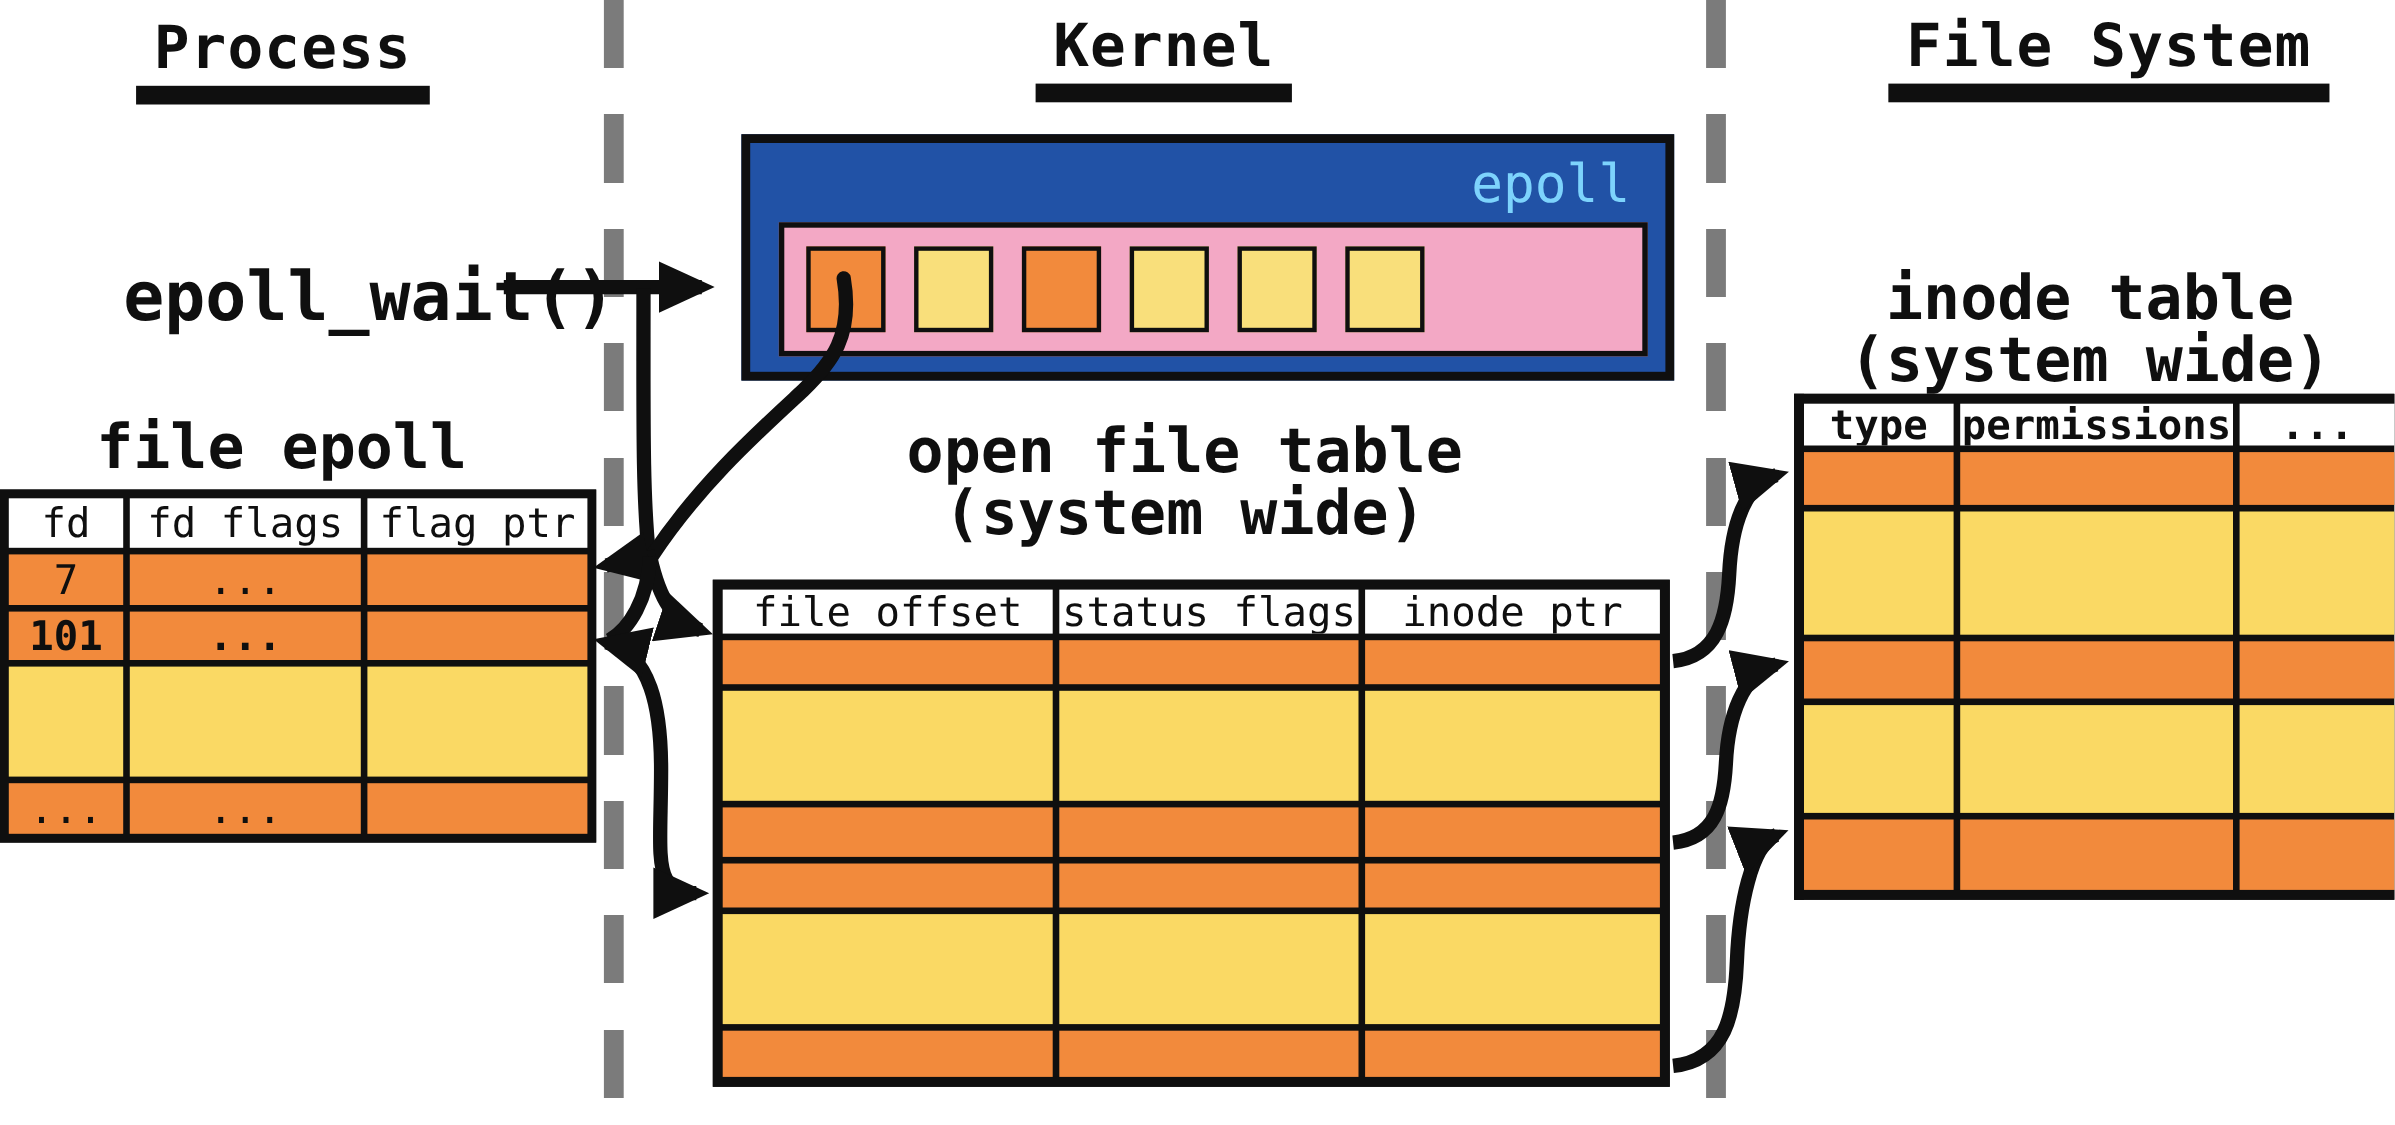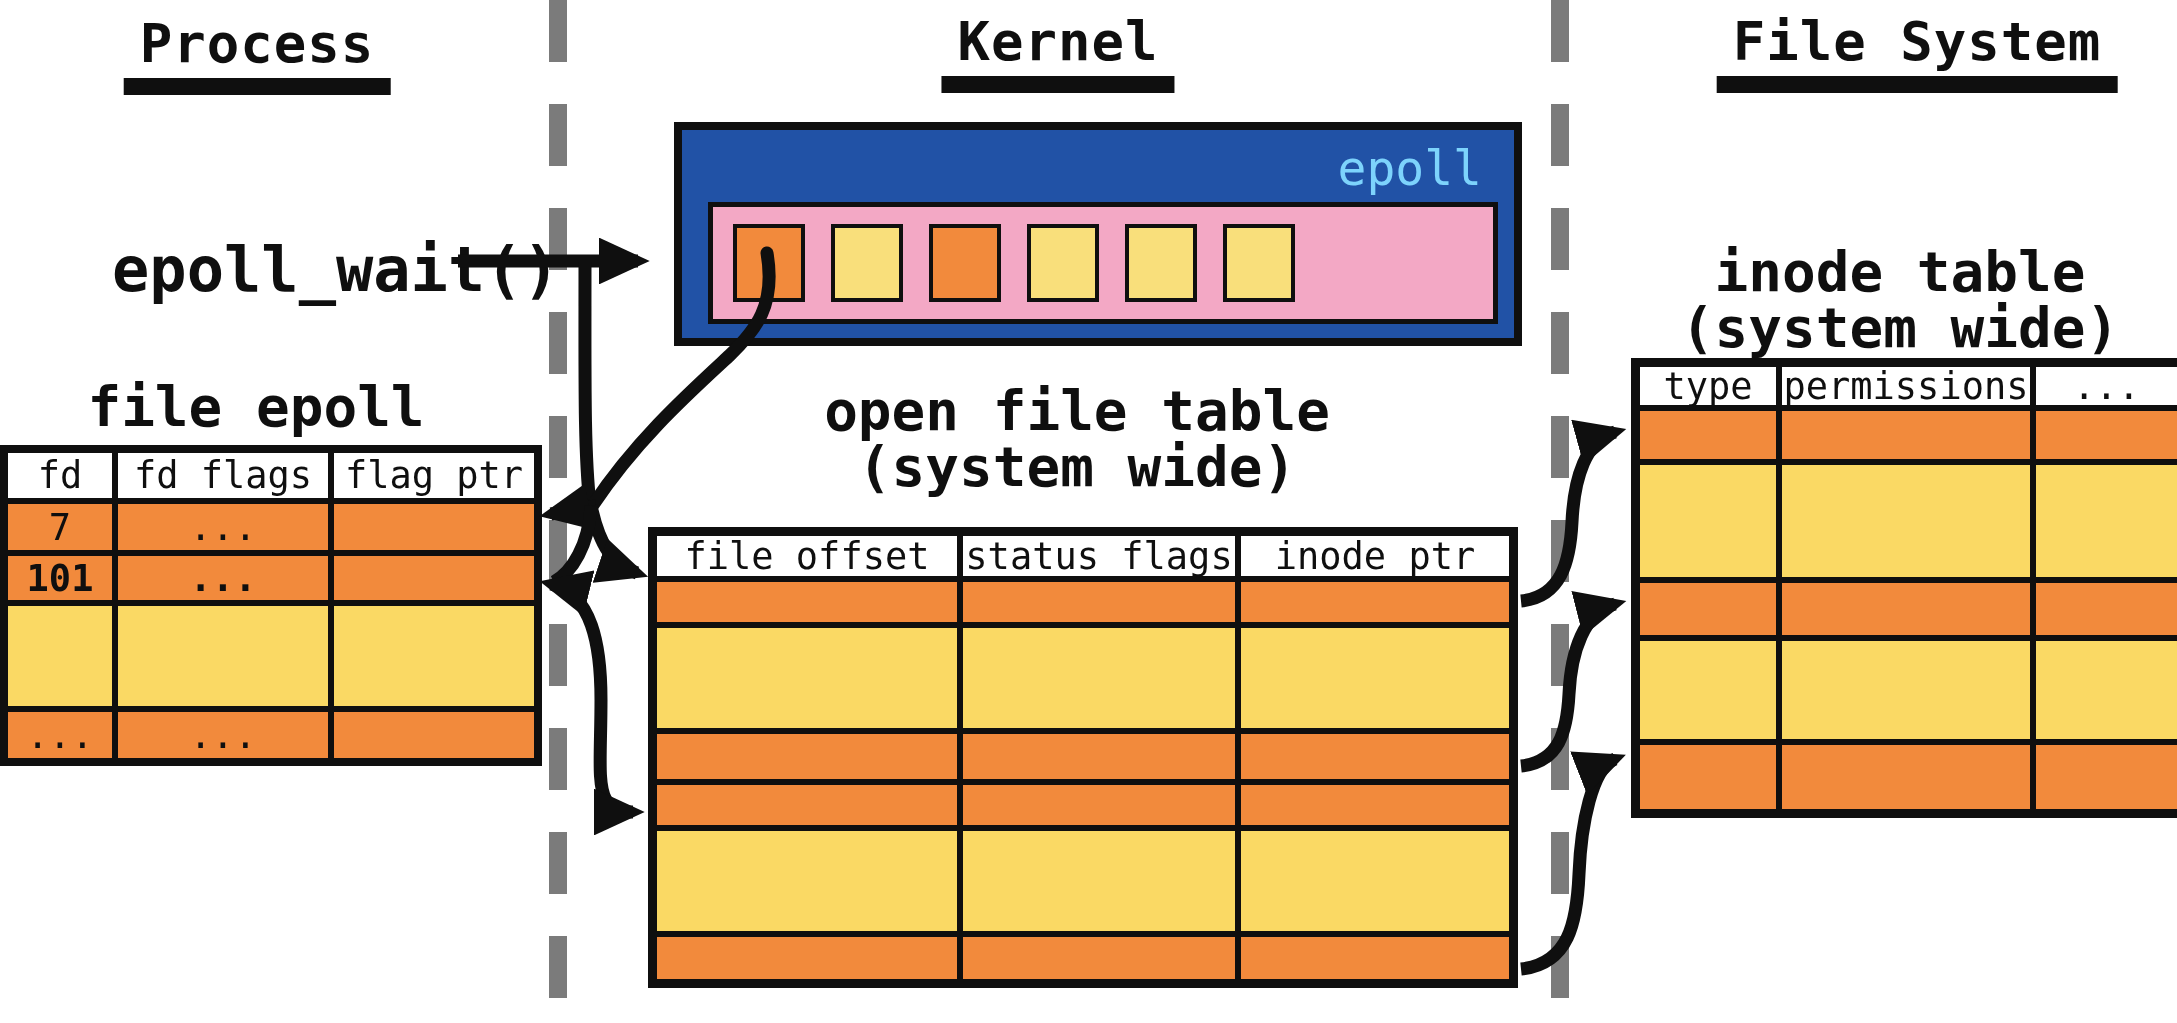--- a/index.html
+++ b/index.html
@@ -57,21 +57,21 @@
   #oft-table .trow{grid-template-columns:300px 272px 1fr;}
   #oft-table .trow:nth-child(1){height:40px;}
   #oft-table .trow:nth-child(2){height:40px;}
   #oft-table .trow:nth-child(3){height:100px;}
   #oft-table .trow:nth-child(4){height:45px;}
   #oft-table .trow:nth-child(5){height:40px;}
   #oft-table .trow:nth-child(6){height:100px;}
   #oft-table .trow:nth-child(7){height:42px;}
 
   
-  #inode-table{left:1631px;top:358px;width:546px;border-width:9px;border-right:0;}
+  #inode-table{left:1631px;top:358px;width:546px;border-width:9px;border-right:0;font-weight:bold;}
   #inode-table .trow{grid-template-columns:136px 248px 1fr;}
   #inode-table .trow:nth-child(1){height:38px;}
   #inode-table .trow:nth-child(2){height:48px;}
   #inode-table .trow:nth-child(3){height:112px;}
   #inode-table .trow:nth-child(4){height:52px;}
   #inode-table .trow:nth-child(5){height:98px;}
   #inode-table .trow:nth-child(6){height:64px;}
 
   #arrows{position:absolute;left:0;top:0;pointer-events:none;}
 </style>

